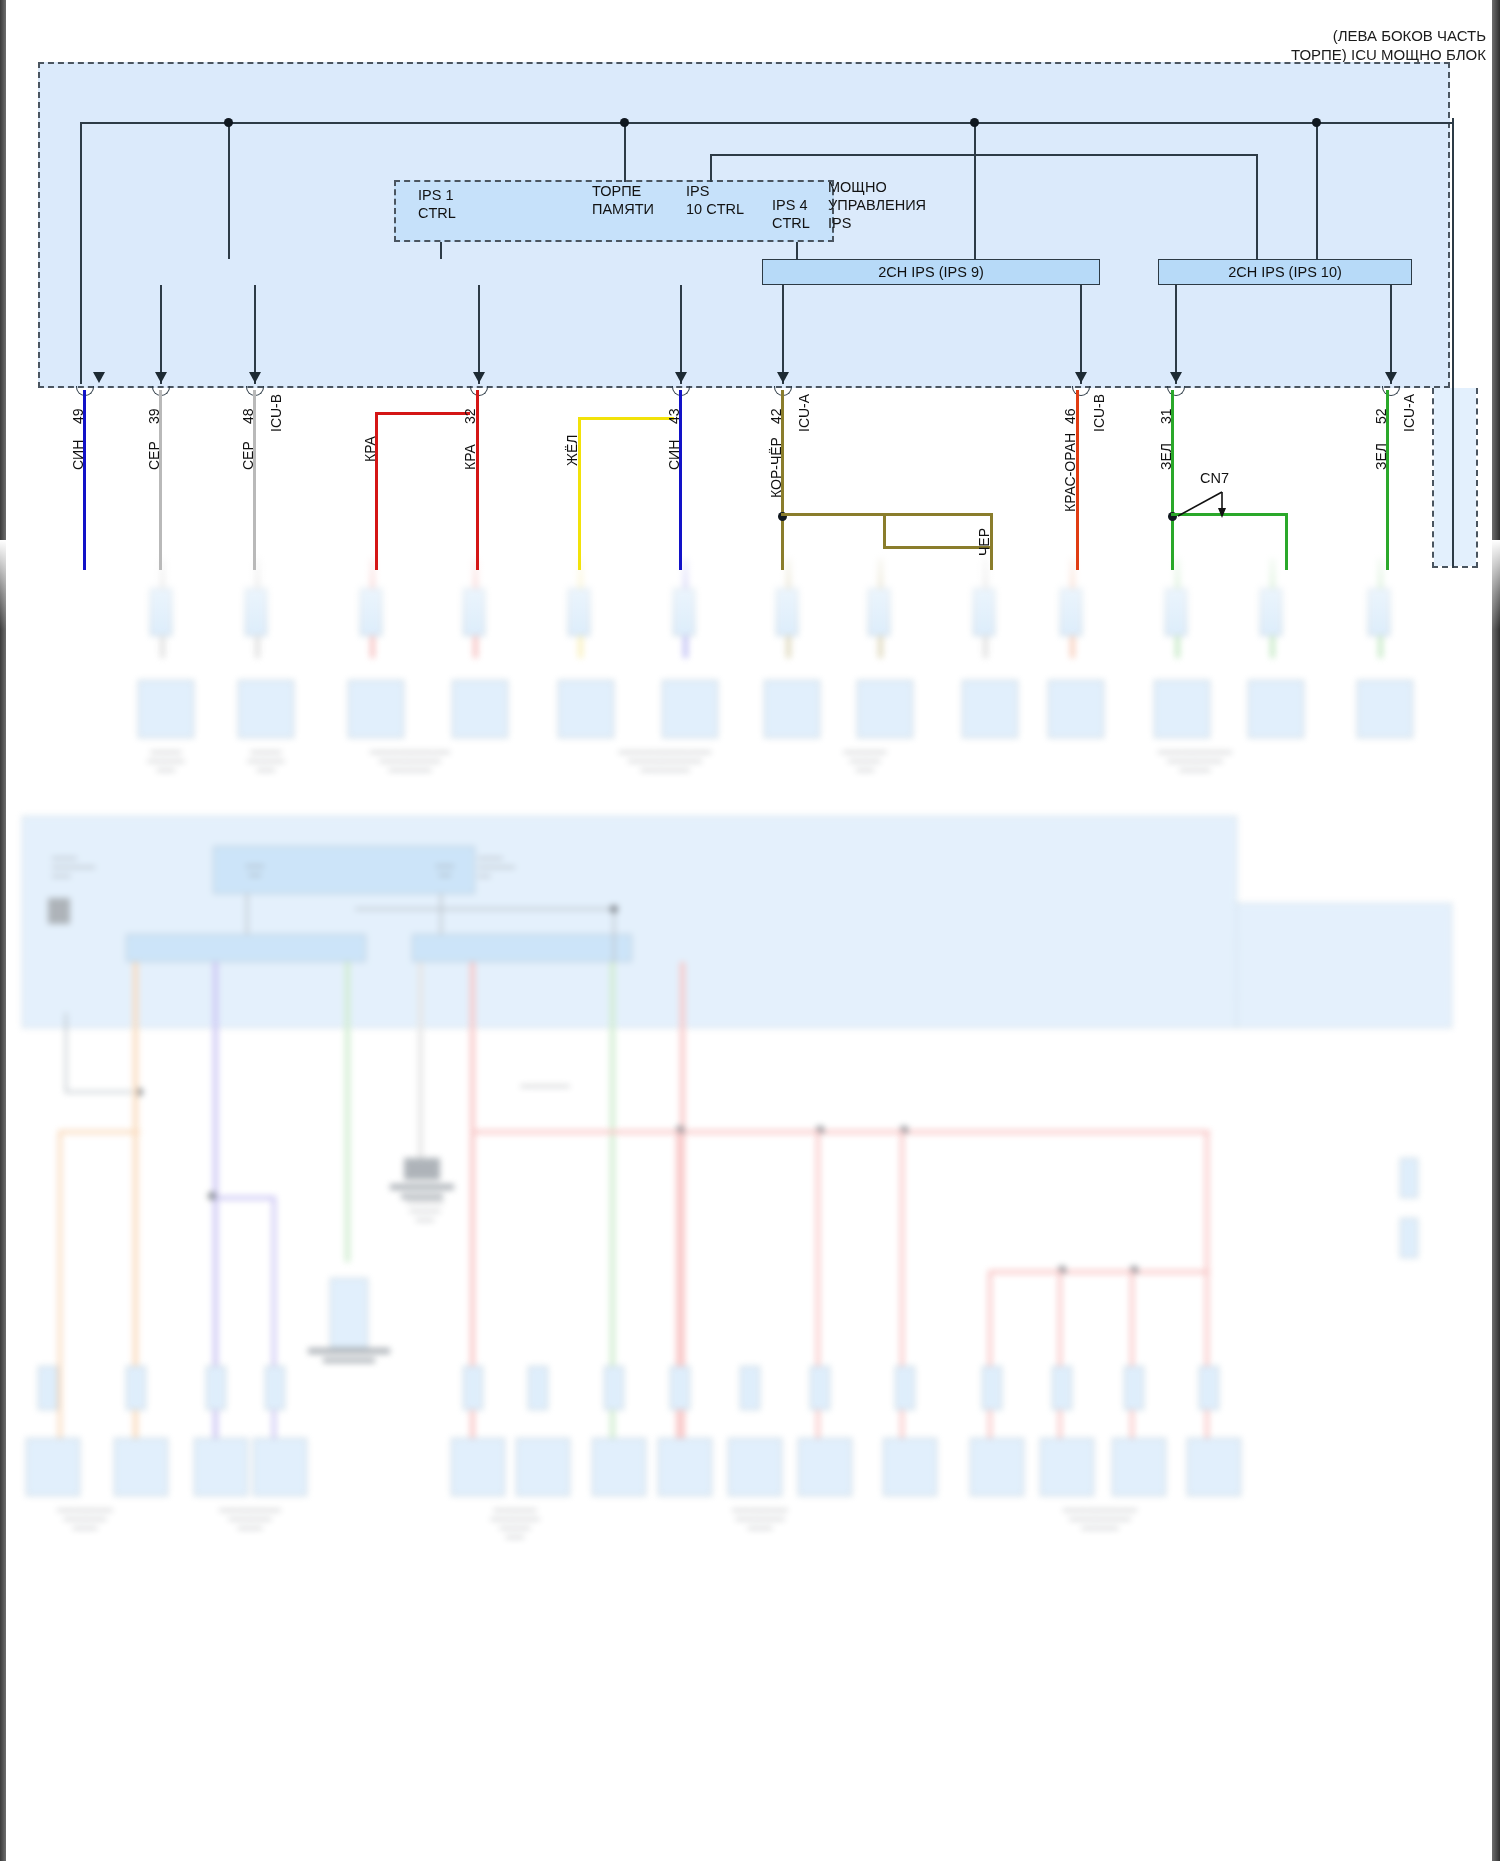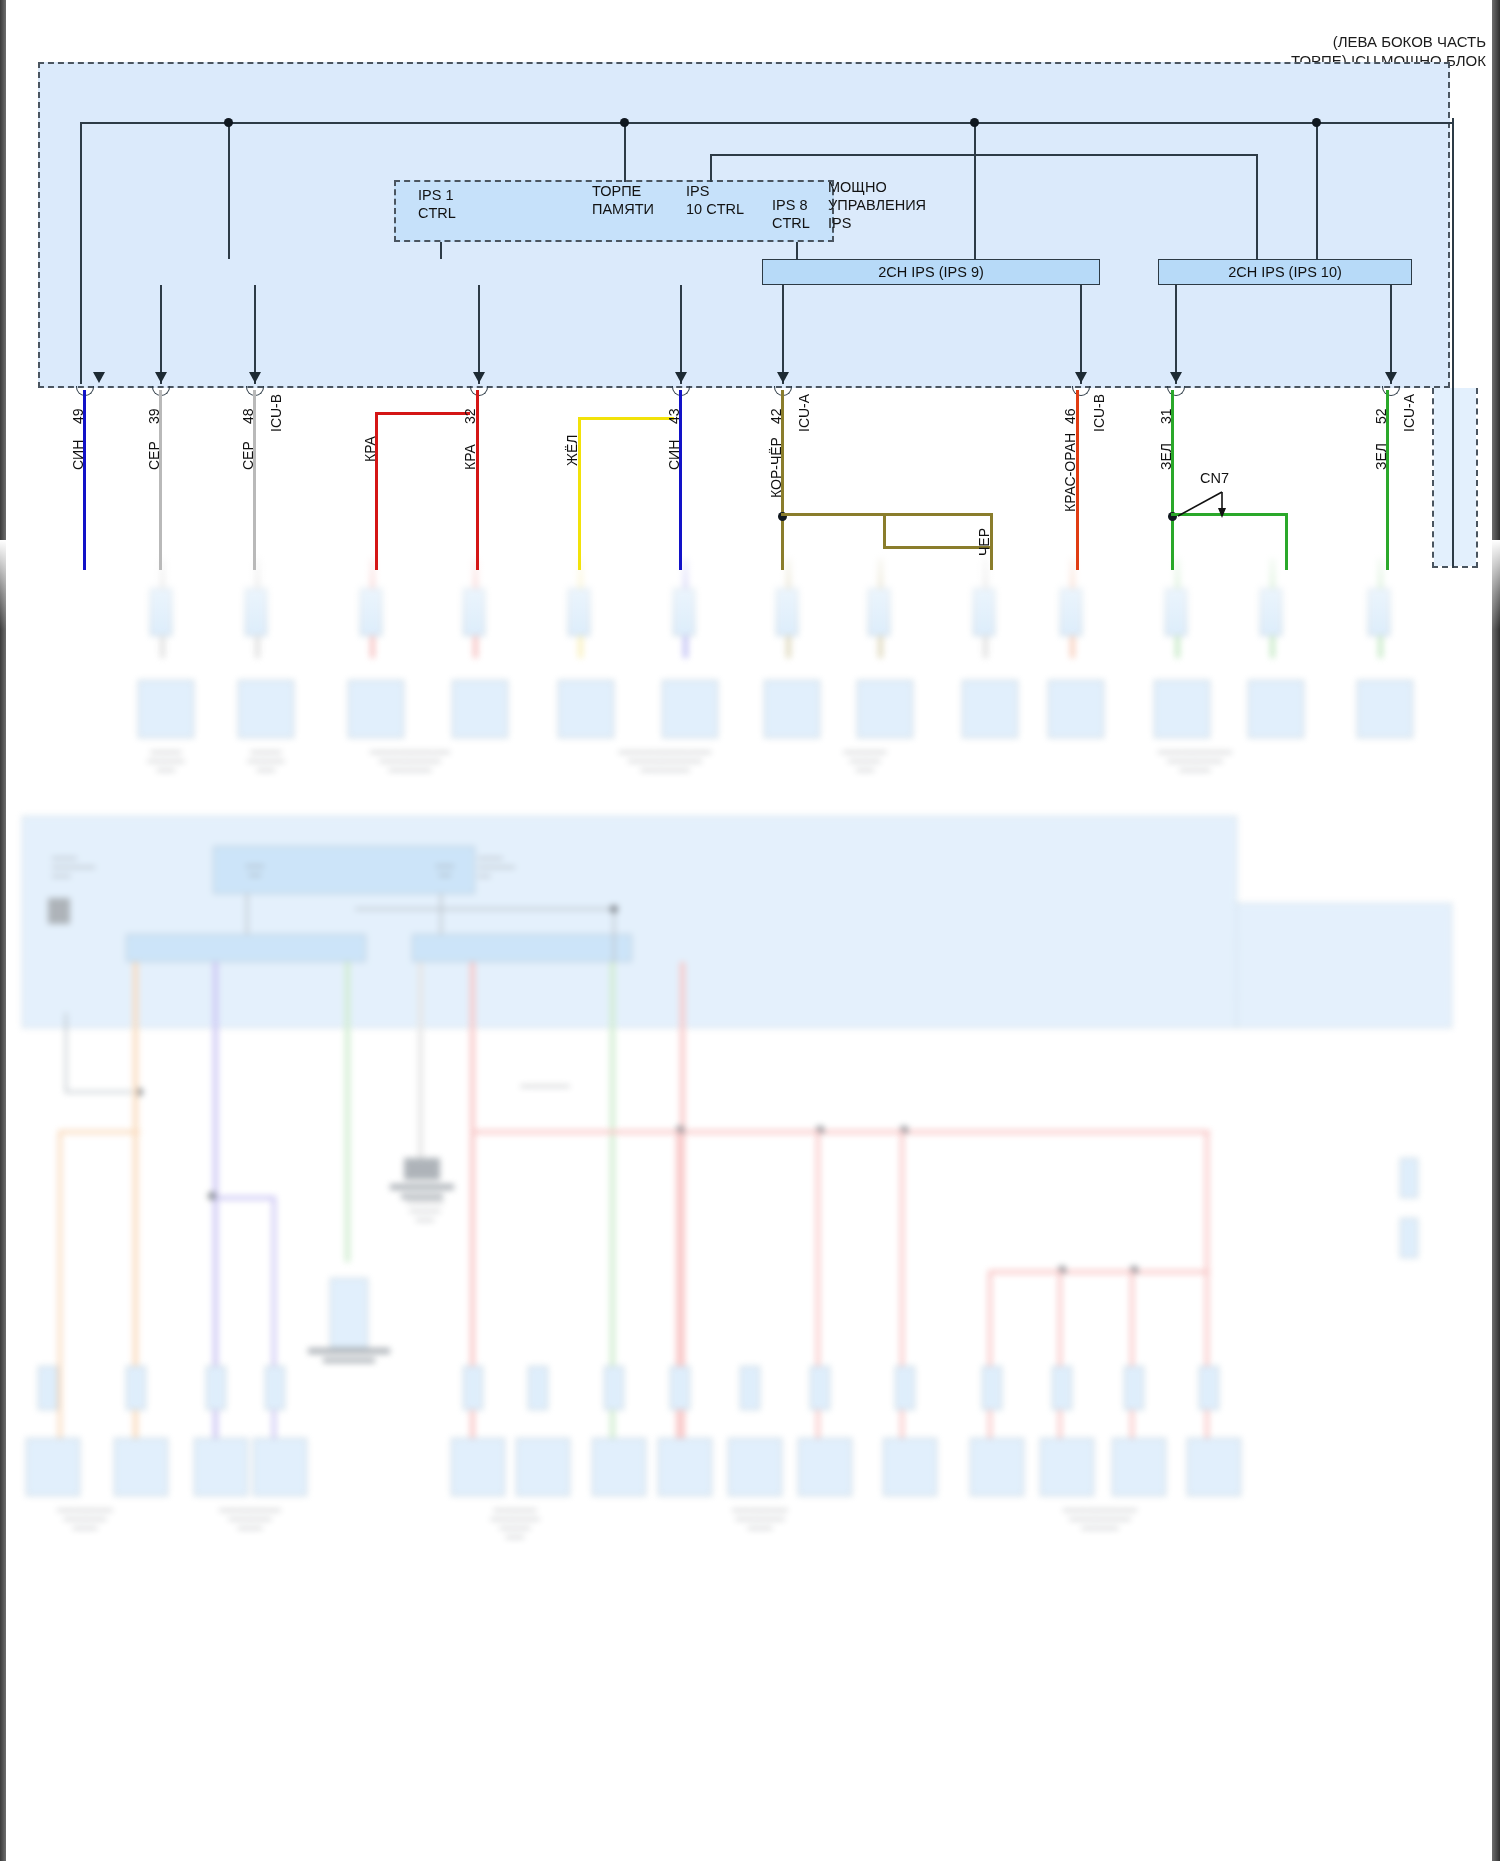--- a/index.html
+++ b/index.html
@@ -222,37 +222,37 @@
     <div class="ftxt" style="left:950px;top:944px;width:300px;">▁▁▁▁▁▁▁▁▁▁▁▁<br>▁▁▁▁▁▁▁▁▁▁<br>▁▁▁▁▁▁</div>
 
     <div class="fconn" style="left:1400px;top:600px;width:18px;height:40px;"></div>
     <div class="fconn" style="left:1400px;top:660px;width:18px;height:40px;"></div>
   </div>
 
   <div id="fadeveil"></div>
 
   <div id="crisp">
 
-    <div class="hdr-text" style="right:14px;top:26px;width:420px;margin-top:6px;"><span>(ЛЕВА БОКОВ ЧАСТЬ</span><br><span>ТОРПЕ) ICU МОЩНО БЛОК</span></div>
+    <div class="hdr-text" style="right:14px;top:26px;width:420px;"><span>(ЛЕВА БОКОВ ЧАСТЬ</span><br><span>ТОРПЕ) ICU МОЩНО БЛОК</span></div>
 
     <div class="dashbox" style="left:38px;top:62px;width:1412px;height:326px;"></div>
 
     <div class="dashbox nofill" style="left:1432px;top:388px;width:46px;height:180px;border-top:none;"></div>
     <div class="dashbox light" style="left:1434px;top:388px;width:42px;height:178px;border:none;"></div>
     <div class="ln lnv" style="left:1452px;top:118px;height:450px;"></div>
 
     <div class="dashbox" style="left:394px;top:180px;width:440px;height:62px;background:#c6e1fa;"></div>
 
     <div class="lbl" style="left:418px;top:186px;">IPS 1
 CTRL</div>
     <div class="lbl" style="left:592px;top:182px;">ТОРПЕ
 ПАМЯТИ</div>
     <div class="lbl" style="left:686px;top:182px;">IPS
 10 CTRL</div>
-    <div class="lbl" style="left:772px;top:196px;">IPS 8
+    <div class="lbl" style="left:772px;top:196px;">IPS 4
 CTRL</div>
     <div class="lbl" style="left:828px;top:178px;">МОЩНО
 УПРАВЛЕНИЯ
 IPS</div>
 
     <div class="ipsbox" style="left:762px;top:259px;width:338px;height:26px;">2CH IPS (IPS 9)</div>
     <div class="ipsbox" style="left:1158px;top:259px;width:254px;height:26px;">2CH IPS (IPS 10)</div>
 
     <div class="ln lnh" style="left:80px;top:122px;width:1374px;"></div>
     <div class="ln lnv" style="left:80px;top:122px;height:262px;"></div>

